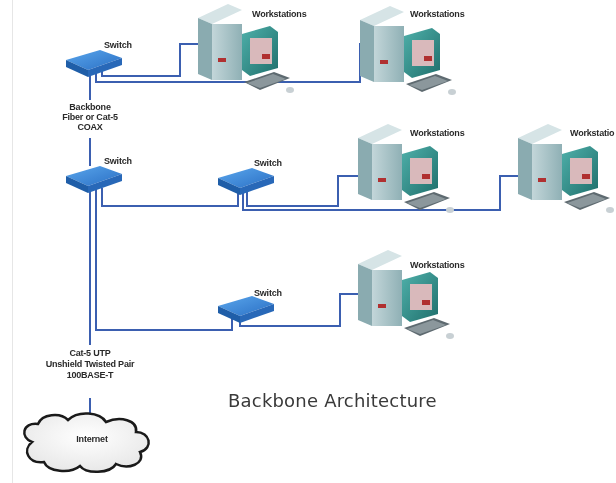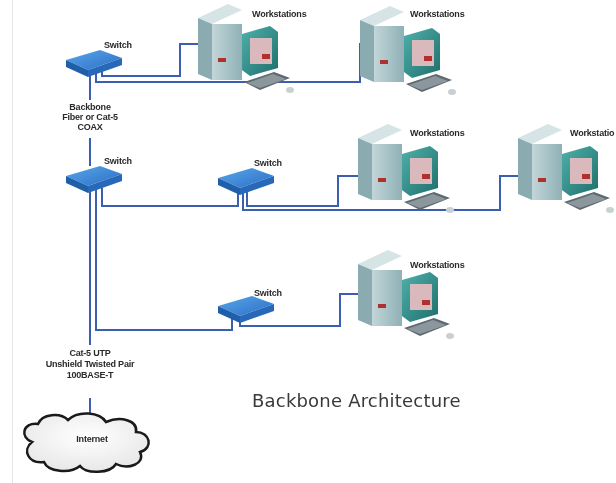--- a/index.html
+++ b/index.html
@@ -1,20 +1,20 @@
 <!DOCTYPE html>
 <html><head>
 <meta charset="utf-8">
 <style>
   html, body { margin:0; padding:0; background:#ffffff; }
   body { width:616px; height:483px; position:relative; overflow:hidden; font-family:"Liberation Sans", sans-serif; }
   .left-rule { position:absolute; left:12px; top:0; width:1px; height:483px; background:#e6e6e6; }
   svg.net { position:absolute; left:0; top:0; }
   .lbl { font-family:"Liberation Sans", sans-serif; font-weight:bold; fill:#2a2a2a; font-size:9px; letter-spacing:-0.2px; }
-  .caption { position:absolute; left:228px; top:390px; font-family:"DejaVu Sans", sans-serif; font-size:18px; color:#3a3a3a; letter-spacing:0.2px;margin-left:24px; }
+  .caption { position:absolute; left:228px; top:390px; font-family:"DejaVu Sans", sans-serif; font-size:18px; color:#3a3a3a; letter-spacing:0.2px; }
 </style>
 </head>
 <body>
 
 <div class="left-rule"></div>
 
 <svg class="net" width="616" height="483" viewBox="0 0 616 483">
   <defs>
     <linearGradient id="swTop" x1="0" y1="0" x2="1" y2="1">
       <stop offset="0" stop-color="#5aa6ec"></stop>

